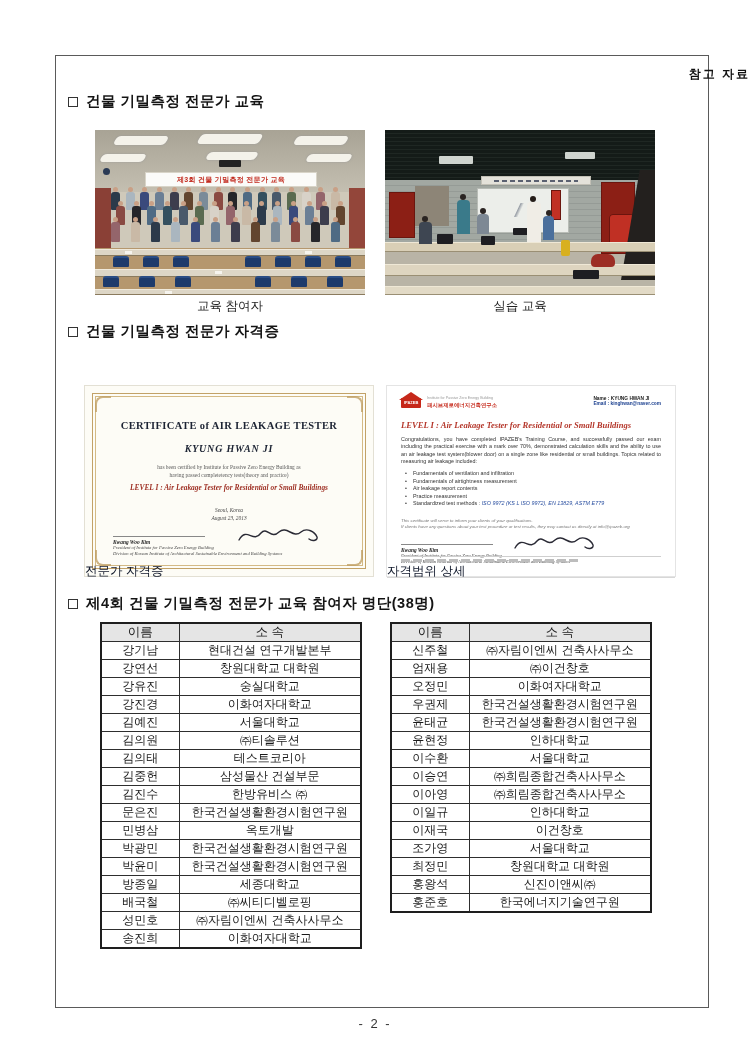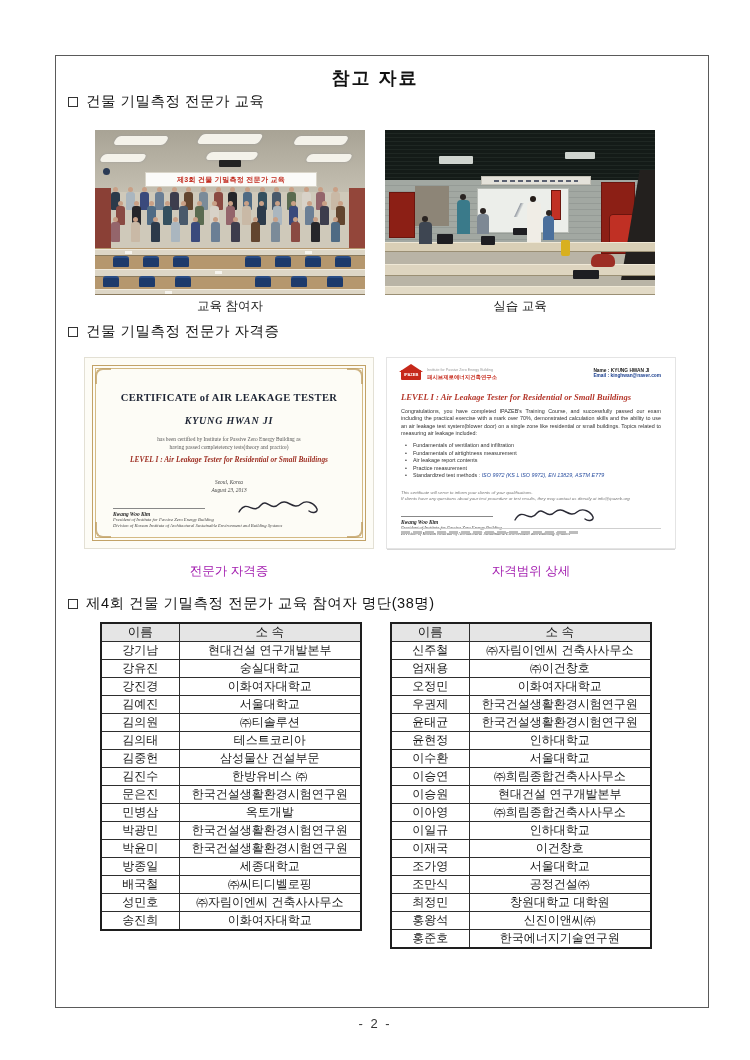--- a/index.html
+++ b/index.html
@@ -1,24 +1,24 @@
 <!DOCTYPE html>
 <html><head>
 <meta charset="utf-8">
 <style>
   * { margin:0; padding:0; box-sizing:border-box; }
   html,body { width:750px; height:1060px; background:#ffffff; font-family:"Liberation Sans", sans-serif; color:#1a1a1a; }
 
   
   .page-border { position:absolute; left:55px; top:55px; width:654px; height:953px; border:1px solid #5a5a5a; }
-  .page-title { position:absolute; left:0; top:66px; width:750px; text-align:center; font-size:18px; font-weight:bold; letter-spacing:2px; color:#111; }
+  .page-title { position:absolute; left:0; top:66px; width:750px; text-align:right; font-size:12px; font-weight:bold; letter-spacing:2px; color:#111; }
   .page-number { position:absolute; left:0; top:1016px; width:750px; text-align:center; font-size:13px; color:#333; letter-spacing:2px; }
 
   
-  .sec-head { position:absolute; left:68px; font-size:14.5px; font-weight:normal; color:#141414; letter-spacing:0.5px; display:flex; align-items:center; gap:8px; }
+  .sec-head { position:absolute; left:68px; font-size:14.5px; font-weight:bold; color:#141414; letter-spacing:0.5px; display:flex; align-items:center; gap:8px; }
   .square-bullet { width:10px; height:10px; border:1.5px solid #333; background:#fff; display:inline-block; flex:0 0 auto; }
 
   
   .photo { position:absolute; top:130px; width:270px; height:165px; overflow:hidden; background:#b9b4a6; }
   .photo-left { left:95px; }
   .photo-right { left:385px; }
   .photo-caption { position:absolute; top:298px; width:270px; text-align:center; font-size:12.5px; color:#222; }
   .cap-left { left:95px; } .cap-right { left:385px; }
 
   
@@ -52,22 +52,22 @@
   .pr-darkwing { position:absolute; right:0; top:40px; width:34px; height:110px; background:#23201e; clip-path:polygon(100% 0,100% 100%,0 100%,55% 0); }
   .pr-cabinet { position:absolute; left:30px; top:56px; width:34px; height:40px; background:#8d8577; }
   .pr-desk { position:absolute; background:#d9cfb6; border-top:1px solid #efe8d6; border-bottom:1px solid #9a8f74; }
   .pr-laptop { position:absolute; background:#1e1e22; border-radius:1px; }
   .pr-figure { position:absolute; border-radius:4px 4px 0 0; }
   .pr-head { position:absolute; top:-6px; left:3px; width:6px; height:6px; border-radius:50%; background:#2a2422; }
   .pr-bag { position:absolute; left:206px; top:124px; width:24px; height:13px; background:#9c2d24; border-radius:7px 7px 4px 4px; }
   .pr-yellow { position:absolute; left:176px; top:110px; width:9px; height:16px; background:#d8b020; border-radius:2px; }
 
   
-  .cert { position:absolute; top:358px; width:288px; height:190px; }
-  .cert-caption { position:absolute; top:563px; width:288px; text-align:center; font-size:12.5px; color:#a21caf; }
+  .cert { position:absolute; top:386px; width:288px; height:190px; }
+  .cert-caption { position:absolute; top:563px; width:288px; font-size:12.5px; color:#0f172a; }
   .ccap-left { left:85px; } .ccap-right { left:387px; }
 
   .cert-left { left:85px; background:#fdfcf6; box-shadow:0 0 0 1px #e3e0d4; }
   .cl-goldframe { position:absolute; inset:7px; border:1px solid #c2a267; }
   .cl-goldframe2 { position:absolute; inset:10px; border:1px solid #d4ba85; }
   .corner-flourish { position:absolute; width:16px; height:16px; border:2px solid #c2a267; border-radius:50% 0 50% 0; opacity:0.8; }
   .cf-tl { left:10px; top:10px; border-width:2px 0 0 2px; }
   .cf-tr { right:10px; top:10px; border-radius:0 50% 0 50%; border-width:2px 2px 0 0; }
   .cf-bl { left:10px; bottom:10px; border-radius:0 50% 0 50%; border-width:0 0 2px 2px; }
   .cf-br { right:10px; bottom:10px; border-width:0 2px 2px 0; }
@@ -430,20 +430,24 @@
       <th class="col-name">이름</th>
       <th class="col-aff">소 속</th>
     </tr>
   </thead>
   <tbody id="left-tbody">
       <tr>
         <td class="col-name">강기남</td>
         <td class="col-aff">현대건설 연구개발본부</td>
       </tr>
       <tr>
+        <td class="col-name">강연선</td>
+        <td class="col-aff">창원대학교 대학원</td>
+      </tr>
+      <tr>
         <td class="col-name">강유진</td>
         <td class="col-aff">숭실대학교</td>
       </tr>
       <tr>
         <td class="col-name">강진경</td>
         <td class="col-aff">이화여자대학교</td>
       </tr>
       <tr>
         <td class="col-name">김예진</td>
         <td class="col-aff">서울대학교</td>
@@ -533,44 +537,36 @@
       </tr>
       <tr>
         <td class="col-name">이수환</td>
         <td class="col-aff">서울대학교</td>
       </tr>
       <tr>
         <td class="col-name">이승연</td>
         <td class="col-aff">㈜희림종합건축사사무소</td>
       </tr>
       <tr>
-        <td class="col-name">이승원</td>
-        <td class="col-aff">현대건설 연구개발본부</td>
-      </tr>
-      <tr>
         <td class="col-name">이아영</td>
         <td class="col-aff">㈜희림종합건축사사무소</td>
       </tr>
       <tr>
         <td class="col-name">이일규</td>
         <td class="col-aff">인하대학교</td>
       </tr>
       <tr>
         <td class="col-name">이재국</td>
         <td class="col-aff">이건창호</td>
       </tr>
       <tr>
         <td class="col-name">조가영</td>
         <td class="col-aff">서울대학교</td>
       </tr>
       <tr>
-        <td class="col-name">조만식</td>
-        <td class="col-aff">공정건설㈜</td>
-      </tr>
-      <tr>
         <td class="col-name">최정민</td>
         <td class="col-aff">창원대학교 대학원</td>
       </tr>
       <tr>
         <td class="col-name">홍왕석</td>
         <td class="col-aff">신진이앤씨㈜</td>
       </tr>
       <tr>
         <td class="col-name">홍준호</td>
         <td class="col-aff">한국에너지기술연구원</td>

